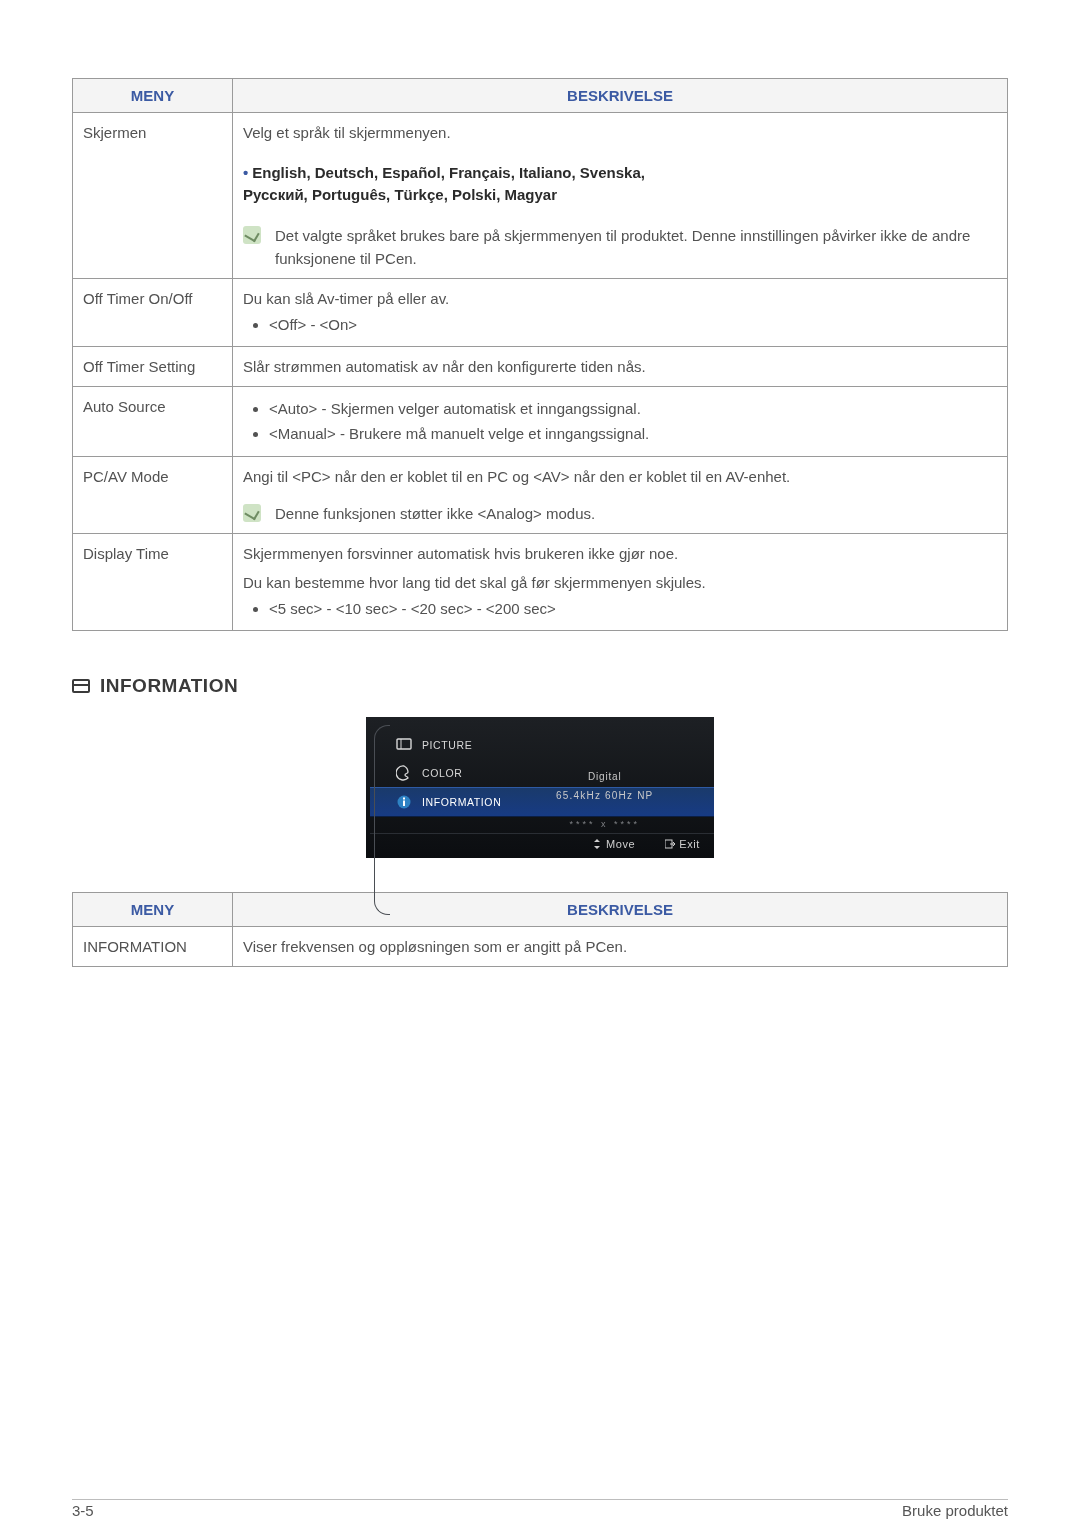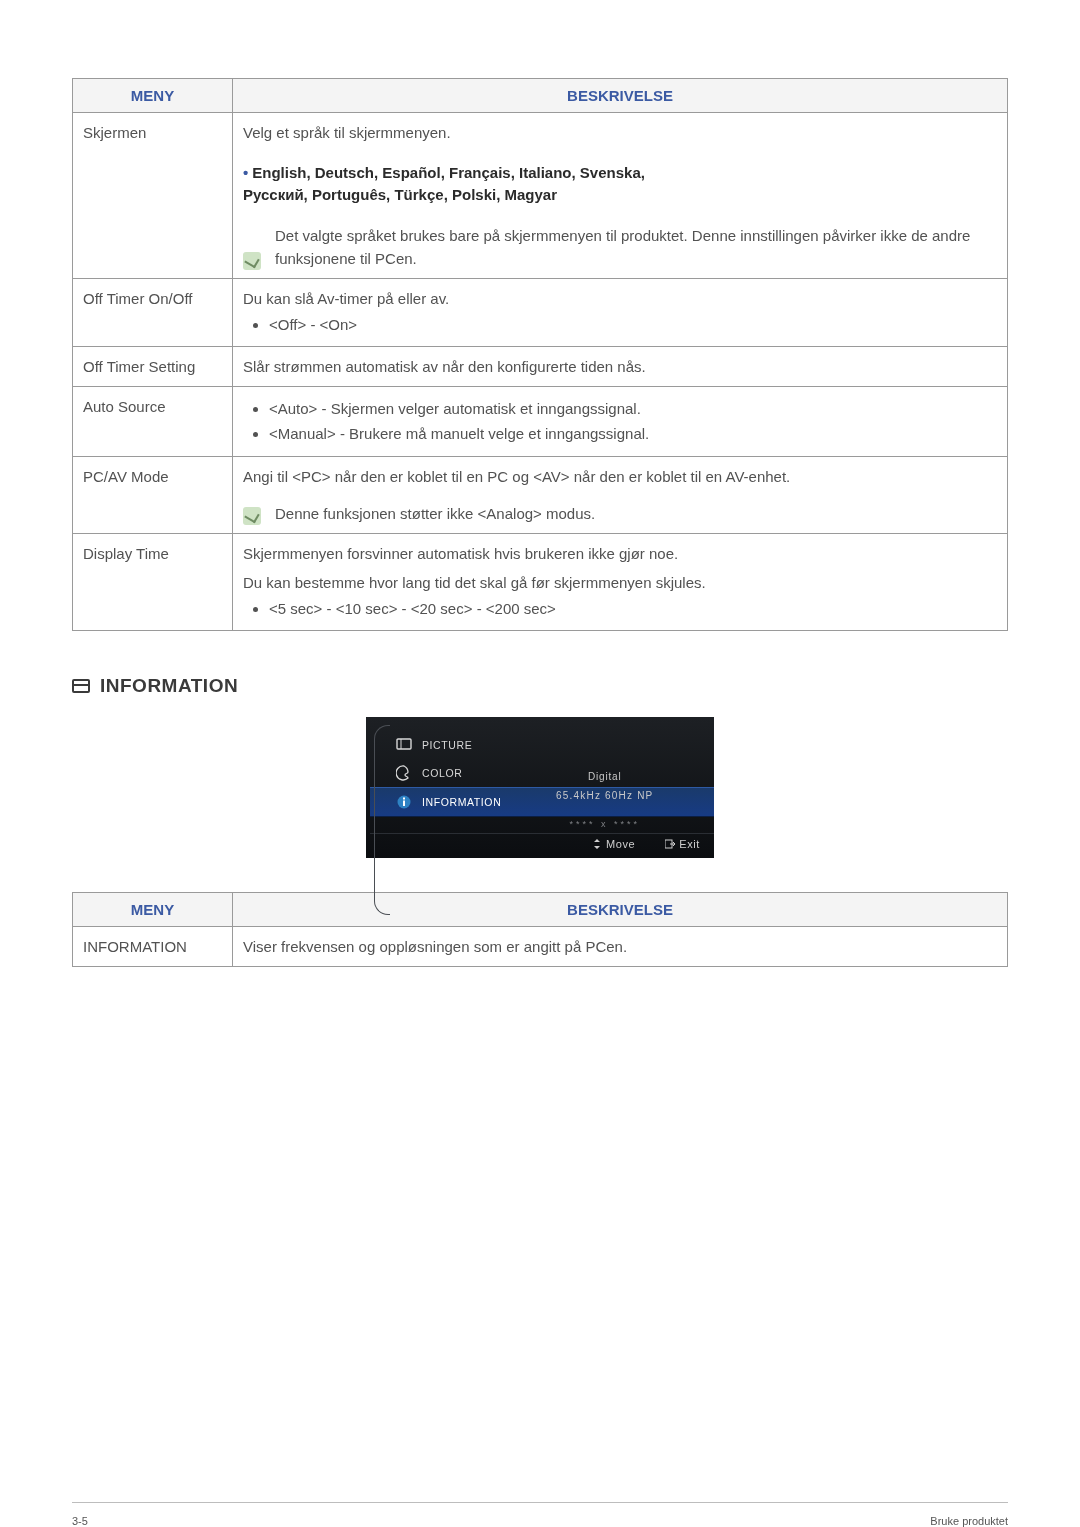--- a/index.html
+++ b/index.html
@@ -45,21 +45,21 @@
     color: #2b2b2b;
     margin: 18px 0 18px 0;
     line-height: 1.45;
   }
   .lang-list .dot {
     color: #3b5aa3;
     margin-right: 4px;
   }
   .note-row {
     display: flex;
-    align-items: flex-end;
+    align-items: flex-start;
     gap: 14px;
     margin-top: 4px;
   }
   .note-icon {
     flex: 0 0 auto;
     width: 18px;
     height: 18px;
     background: #cfe3c5;
     border-radius: 3px;
     position: relative;
@@ -163,23 +163,23 @@
     display:flex; justify-content:flex-end; gap:30px;
     padding:4px 14px 2px 0;
     font-size:11px; color:#cfcfcf;
     border-top:1px solid #2a2e34;
     margin-top:16px;
   }
   .osd-footer .fbtn { display:flex; align-items:center; gap:4px; }
   .bottom-bar {
     position: relative;
     border-top: 1px solid #bdbdbd;
-    margin: 0 72px;
-    padding-top: 12px;
-    font-size: 11px;
+    margin: 8px 72px;
+    padding-top: 2px;
+    font-size: 15px;
     color: #555;
     display:flex; justify-content:space-between;
   }
   .page-outer { min-height: 1527px; display:flex; flex-direction:column; }
   .page-outer .page { flex:1; }
 </style>
 </head>
 <body>
 
 <div class="page-outer">

